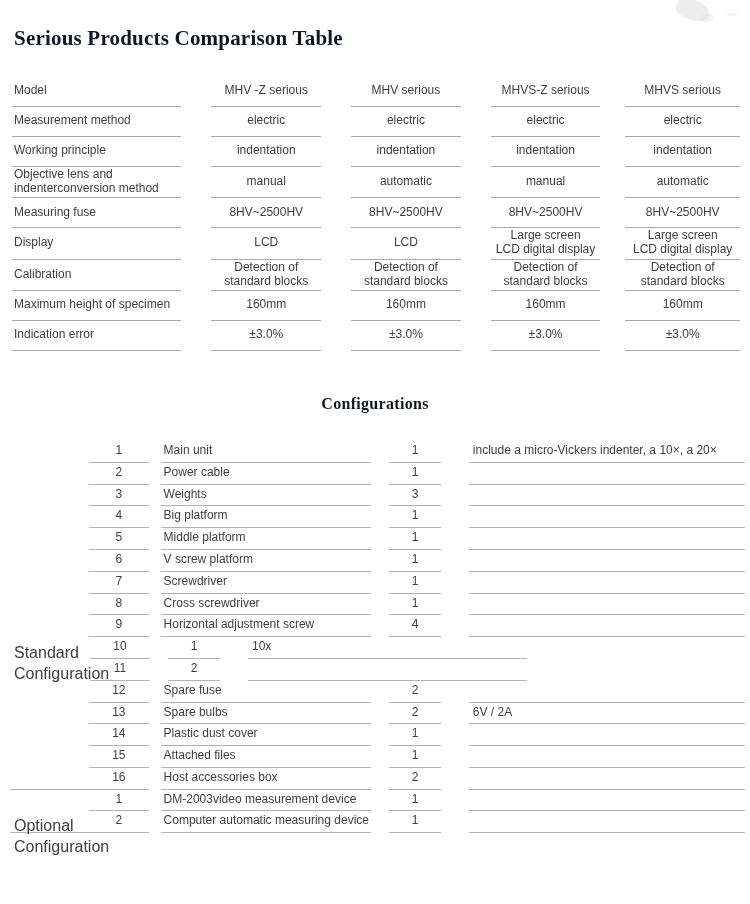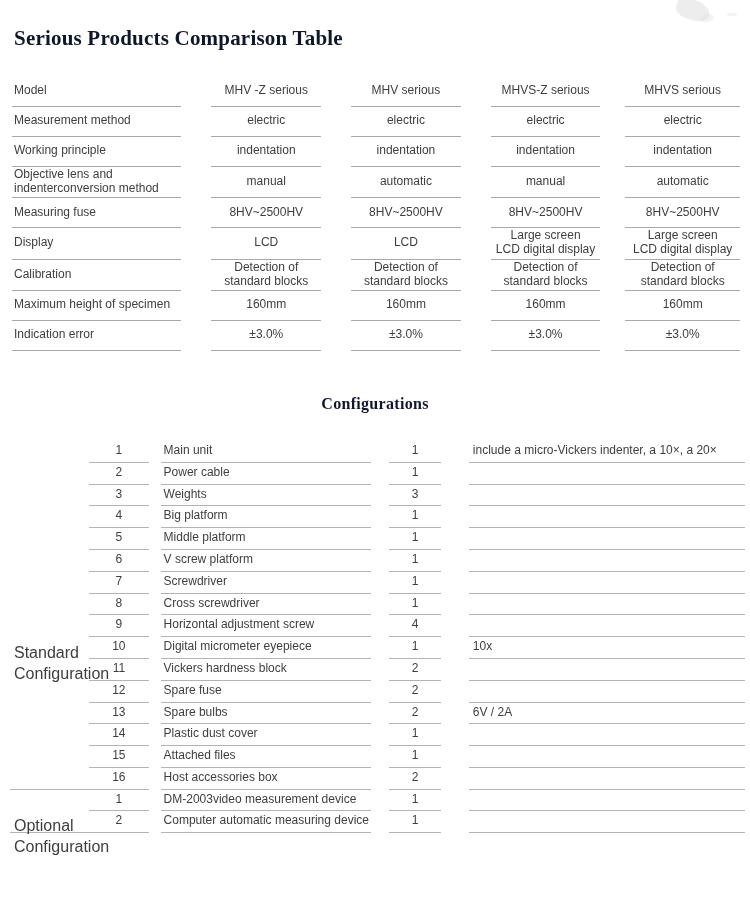--- a/index.html
+++ b/index.html
@@ -226,29 +226,27 @@
         <div class="cfg-cell cfg-group"></div>
         <div class="cfg-cell cfg-no">9</div>
         <div class="cfg-cell cfg-name">Horizontal adjustment screw</div>
         <div class="cfg-cell cfg-qty">4</div>
         <div class="cfg-cell cfg-remarks"></div>
       </div>
 
       <div class="cfg-row">
         <div class="cfg-cell cfg-group"></div>
         <div class="cfg-cell cfg-no">10</div>
-        <div class="cfg-cell cfg-name">Digital micrometer eyepiece</div>
         <div class="cfg-cell cfg-qty">1</div>
         <div class="cfg-cell cfg-remarks">10x</div>
       </div>
 
       <div class="cfg-row">
         <div class="cfg-cell cfg-group"></div>
         <div class="cfg-cell cfg-no">11</div>
-        <div class="cfg-cell cfg-name">Vickers hardness block</div>
         <div class="cfg-cell cfg-qty">2</div>
         <div class="cfg-cell cfg-remarks"></div>
       </div>
 
       <div class="cfg-row">
         <div class="cfg-cell cfg-group"></div>
         <div class="cfg-cell cfg-no">12</div>
         <div class="cfg-cell cfg-name">Spare fuse</div>
         <div class="cfg-cell cfg-qty">2</div>
         <div class="cfg-cell cfg-remarks"></div>

